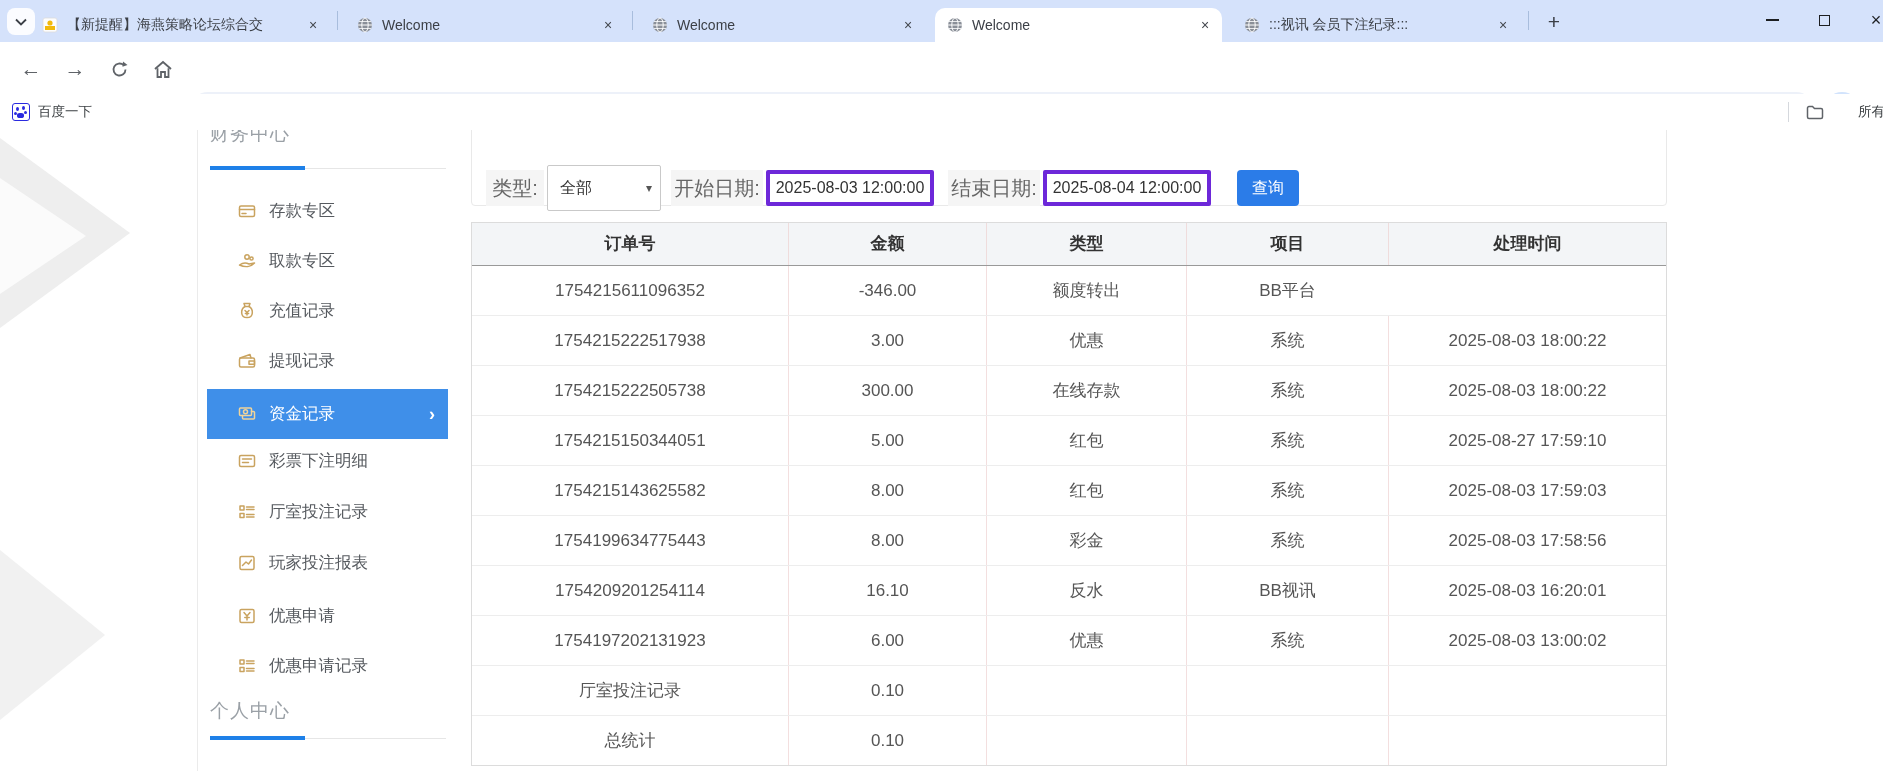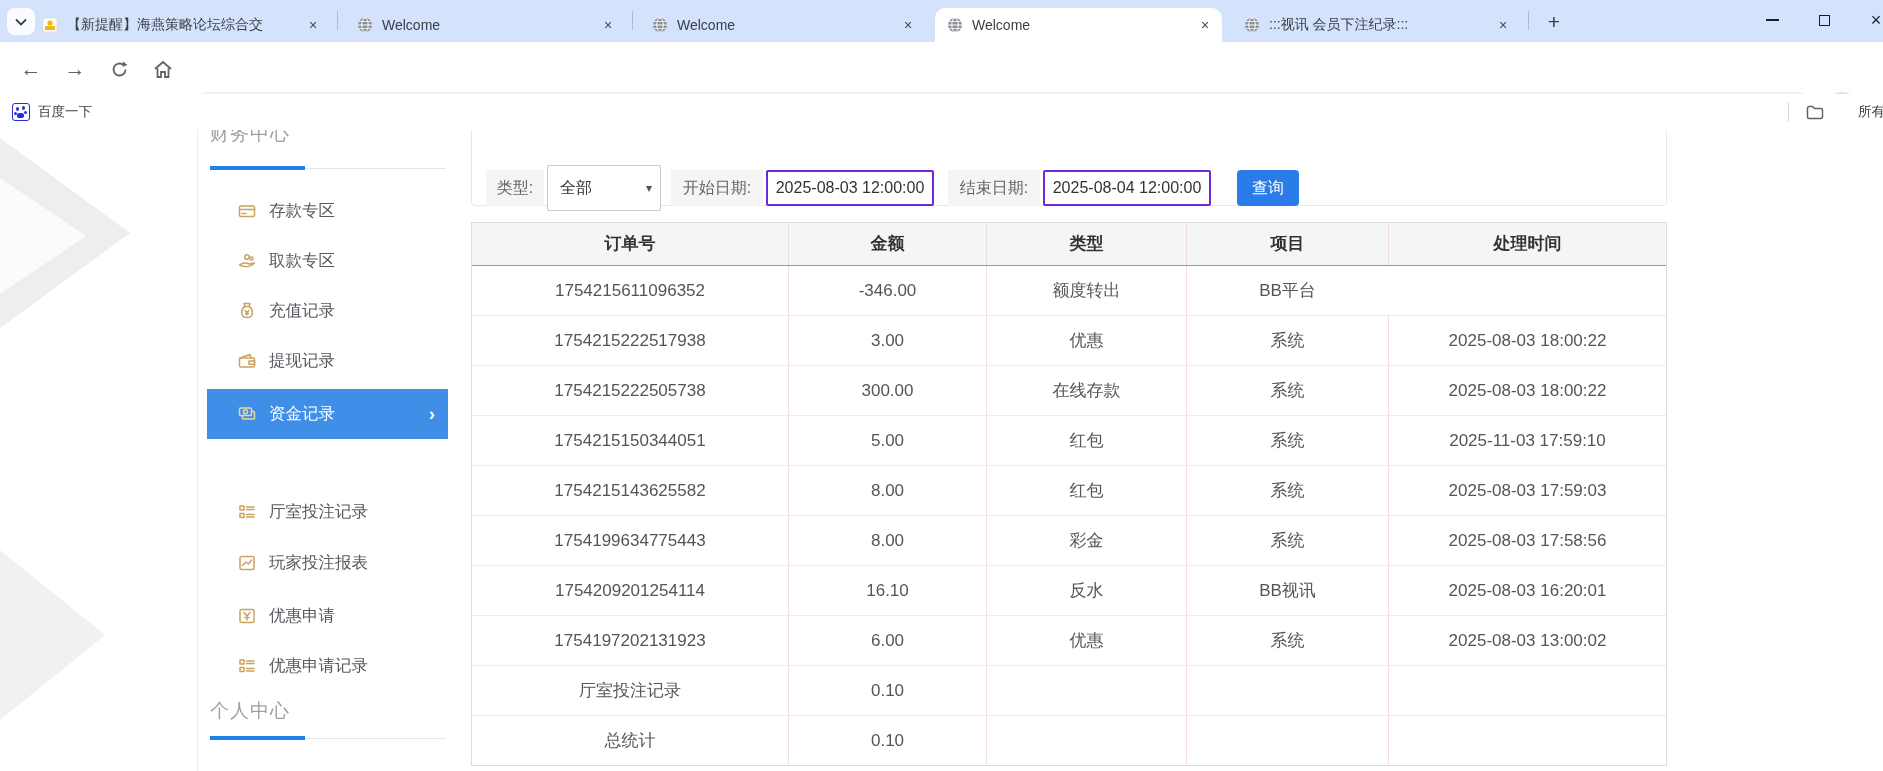--- a/index.html
+++ b/index.html
@@ -80,27 +80,27 @@
   .side-item.active{background:var(--sidebar-active);}
   .side-item.active .label{color:#fff;}
   .side-item.active .chev{position:absolute;right:13px;color:#fff;font-size:18px;font-weight:bold;}
   .gicon svg{stroke:var(--gold);fill:none;stroke-width:1.5;stroke-linecap:round;stroke-linejoin:round;}
   .side-item.active .gicon svg{stroke:var(--gold-light);}
 
   
   .main{position:absolute;left:471px;top:0;width:1196px;height:641px;}
   .filter-panel{position:absolute;left:0;top:-21px;width:1194px;height:95px;border:1px solid #e9e9e9;border-radius:4px;box-sizing:content-box;}
   .filter-row{position:absolute;left:14px;top:60px;height:36px;display:flex;align-items:center;}
-  .f-label{height:36px;line-height:36px;background:#f5f5f5;color:#666;font-size:16px;text-align:center;}
+  .f-label{height:36px;line-height:36px;background:#f5f5f5;color:#666;font-size:20px;text-align:center;}
   .l-type{width:58px;}
   .l-date{width:92px;}
   .f-select{margin-left:3px;width:114px;height:46px;box-sizing:border-box;border:1px solid #c9c9c9;border-radius:2px;
             background:#fff;display:flex;align-items:center;padding:0 8px 0 12px;font-size:16px;color:#333;}
   .f-select .chev{margin-left:auto;font-size:12px;color:#555;}
-  .f-input{margin-left:3px;width:168px;height:36px;box-sizing:border-box;border:2px solid #6d28d9;border-radius:2px;
+  .f-input{margin-left:3px;width:168px;height:36px;box-sizing:border-box;border:4px solid #6d28d9;border-radius:2px;
            font-size:16px;color:#333;text-align:center;font-family:"Liberation Sans","DejaVu Sans",sans-serif;}
   .ml10{margin-left:10px;} .ml14{margin-left:14px;}
   .f-btn{margin-left:26px;width:62px;height:36px;background:var(--button-blue);color:#fff;font-size:16px;
          border:none;border-radius:4px;cursor:pointer;}
 
   
   .data-table{position:absolute;left:0;top:92px;width:1194px;border:1px solid #dcdcdc;}
   .t-row{display:grid;grid-template-columns:316px 198px 200px 202px 278px;}
   .t-head{background:#f3f5f7;border-bottom:1px solid #999;}
   .t-head .cell{height:42px;line-height:42px;font-weight:bold;font-size:17px;color:#333;}
@@ -319,20 +319,30 @@
       <div class="side-item active" style="top:259px;">
         <span class="gicon">
             <svg width="18" height="18" viewBox="0 0 18 18">
               <rect x="1.5" y="3" width="12" height="7.5" rx="1"></rect>
               <path d="M4.5 10.5 V13 a1 1 0 0 0 1 1 H15.5 a1 1 0 0 0 1 -1 V7.5 a1 1 0 0 0 -1 -1 H13.5"></path>
               <circle cx="7.5" cy="6.7" r="2"></circle>
             </svg>
           </span>
         <span class="label">资金记录</span>
         <span class="chev">›</span>
+      </div>
+      <div class="side-item" style="top:306px;">
+        <span class="gicon">
+            <svg width="18" height="18" viewBox="0 0 18 18">
+              <rect x="1.5" y="3.5" width="15" height="11" rx="1.5"></rect>
+              <line x1="4.5" y1="7" x2="13.5" y2="7"></line>
+              <line x1="4.5" y1="10.5" x2="10.5" y2="10.5"></line>
+            </svg>
+          </span>
+        <span class="label">彩票下注明细</span>
       </div>
       <div class="side-item" style="top:357px;">
         <span class="gicon">
             <svg width="18" height="18" viewBox="0 0 18 18">
               <rect x="2" y="3" width="4" height="4"></rect>
               <rect x="2" y="10.5" width="4" height="4"></rect>
               <line x1="8.5" y1="4" x2="16" y2="4"></line>
               <line x1="8.5" y1="6.5" x2="16" y2="6.5"></line>
               <line x1="8.5" y1="11.5" x2="16" y2="11.5"></line>
               <line x1="8.5" y1="14" x2="16" y2="14"></line>
@@ -420,21 +430,21 @@
           <div class="cell">300.00</div>
           <div class="cell">在线存款</div>
           <div class="cell">系统</div>
           <div class="cell">2025-08-03 18:00:22</div>
         </div>
         <div class="t-row t-data">
           <div class="cell">1754215150344051</div>
           <div class="cell">5.00</div>
           <div class="cell">红包</div>
           <div class="cell">系统</div>
-          <div class="cell">2025-11-03 17:59:10</div>
+          <div class="cell">2025-08-27 17:59:10</div>
         </div>
         <div class="t-row t-data">
           <div class="cell">1754215143625582</div>
           <div class="cell">8.00</div>
           <div class="cell">红包</div>
           <div class="cell">系统</div>
           <div class="cell">2025-08-03 17:59:03</div>
         </div>
         <div class="t-row t-data">
           <div class="cell">1754199634775443</div>

